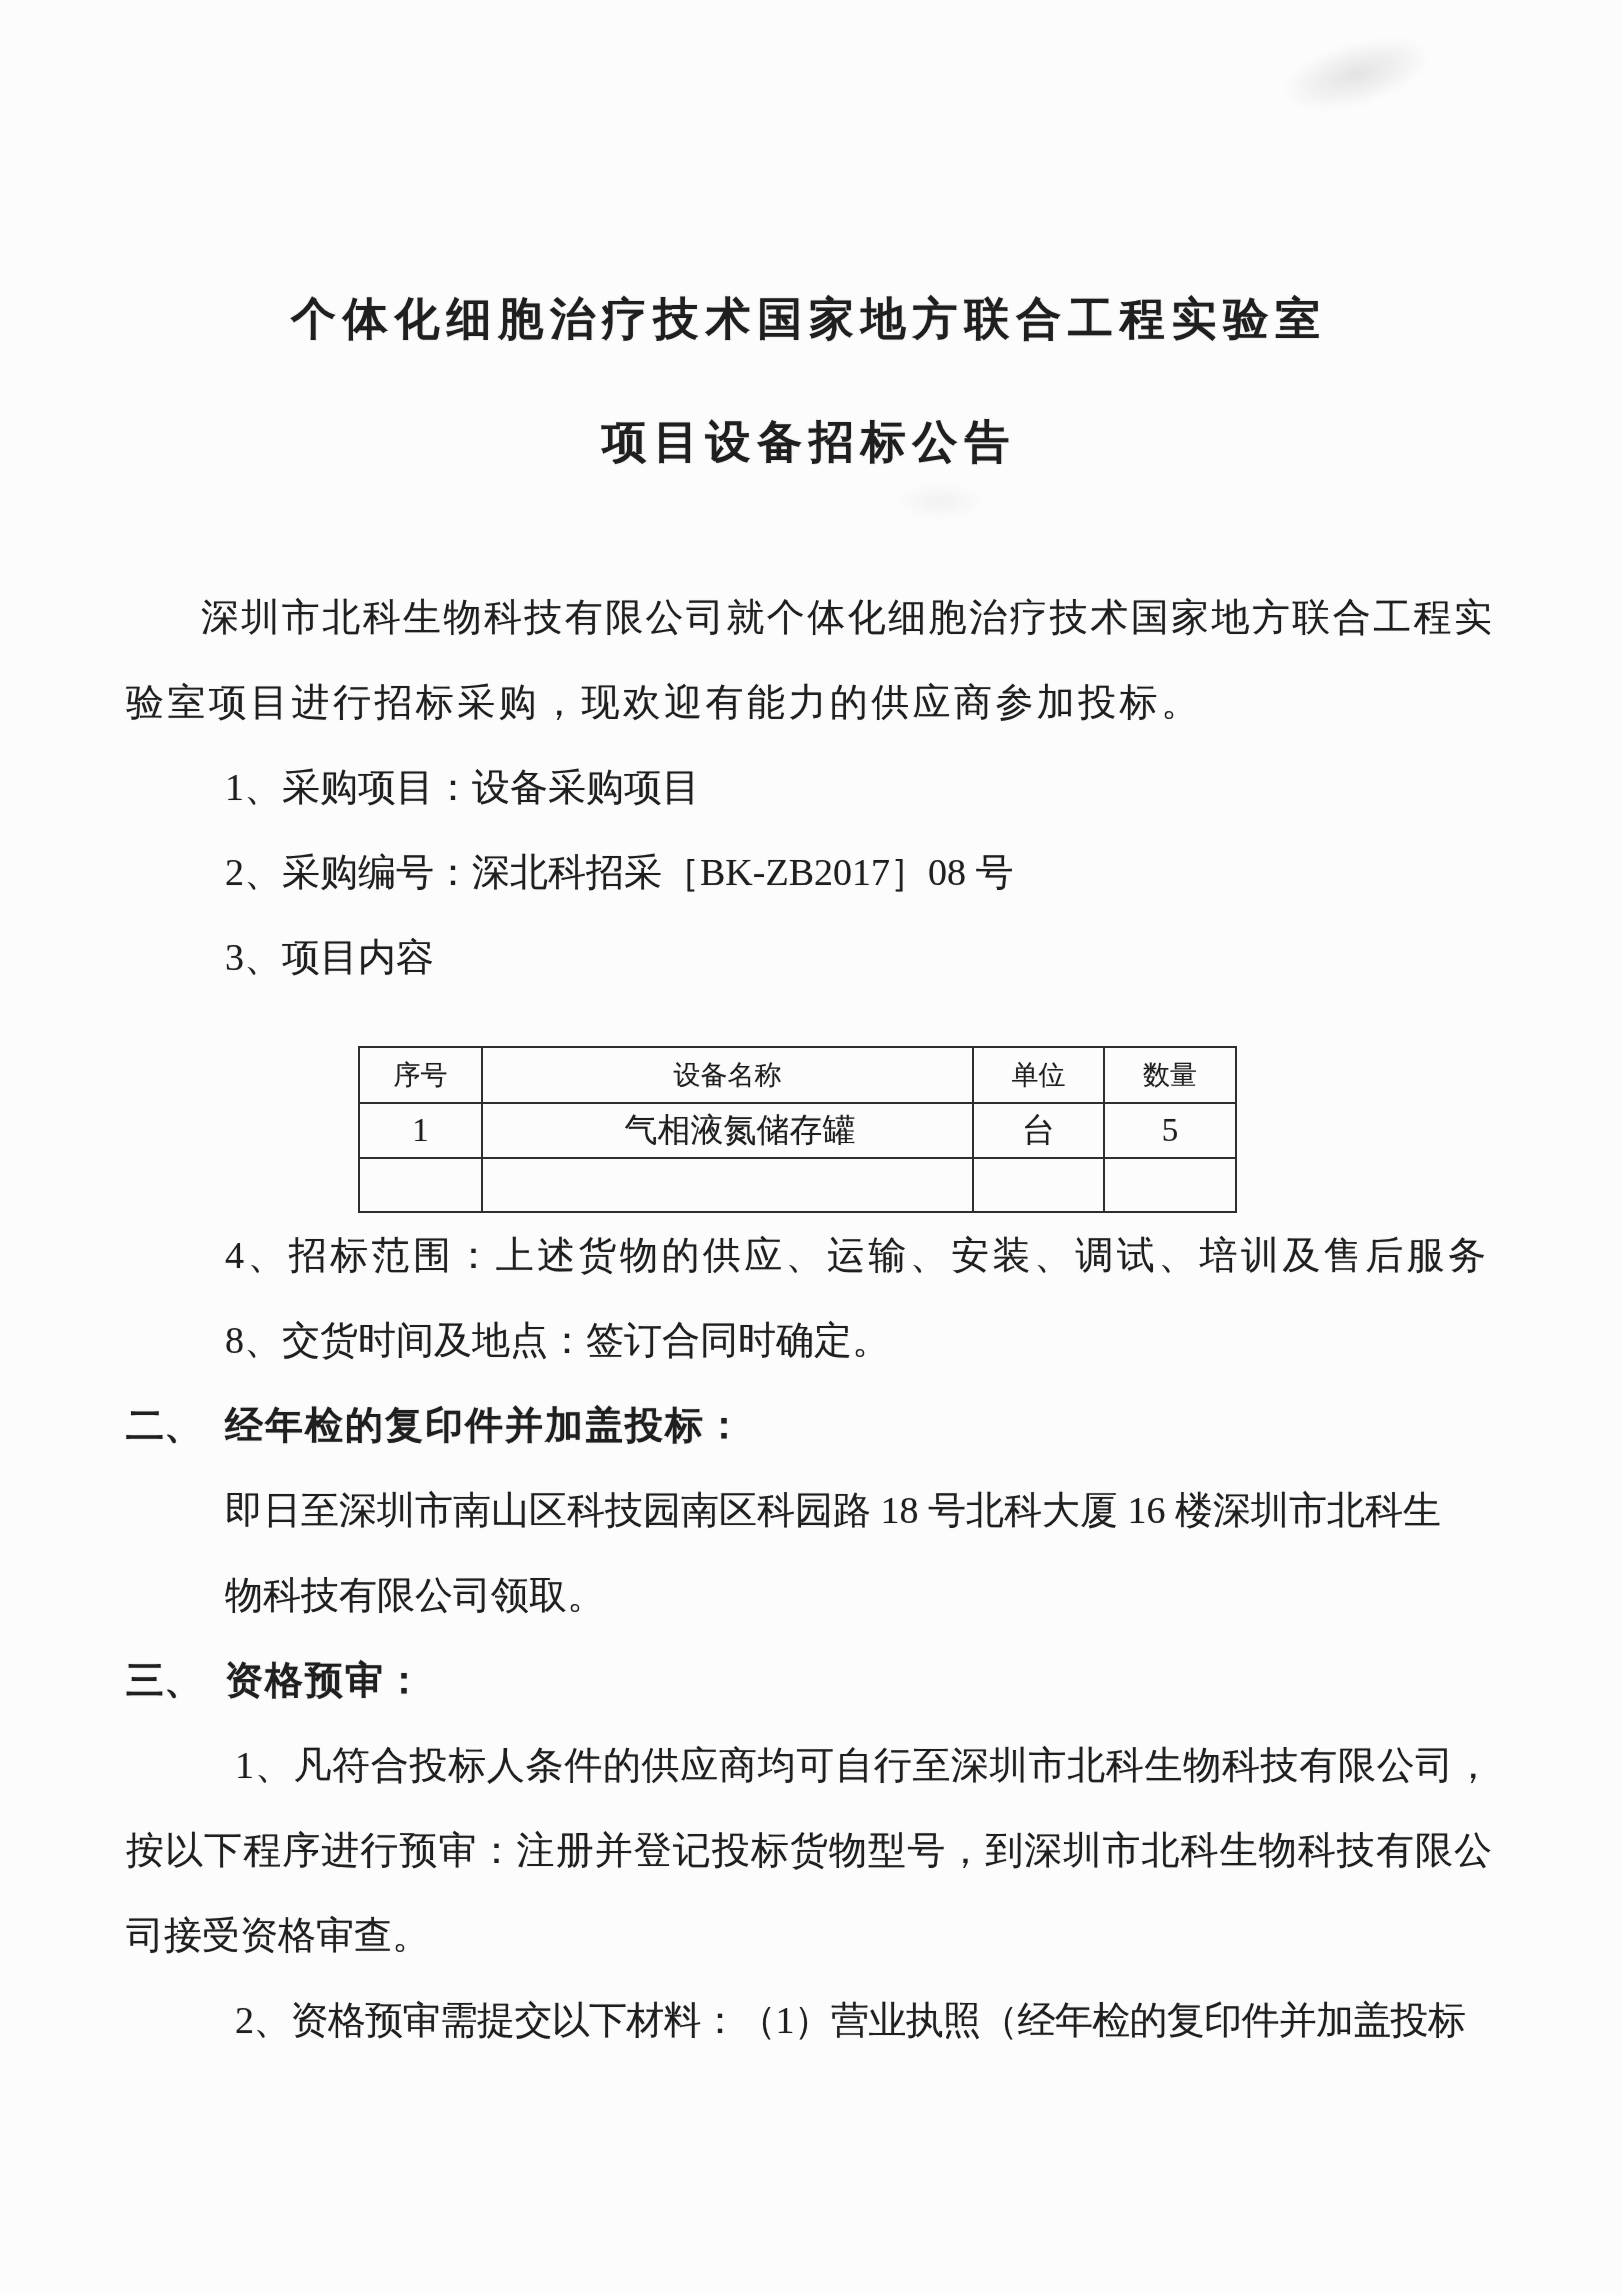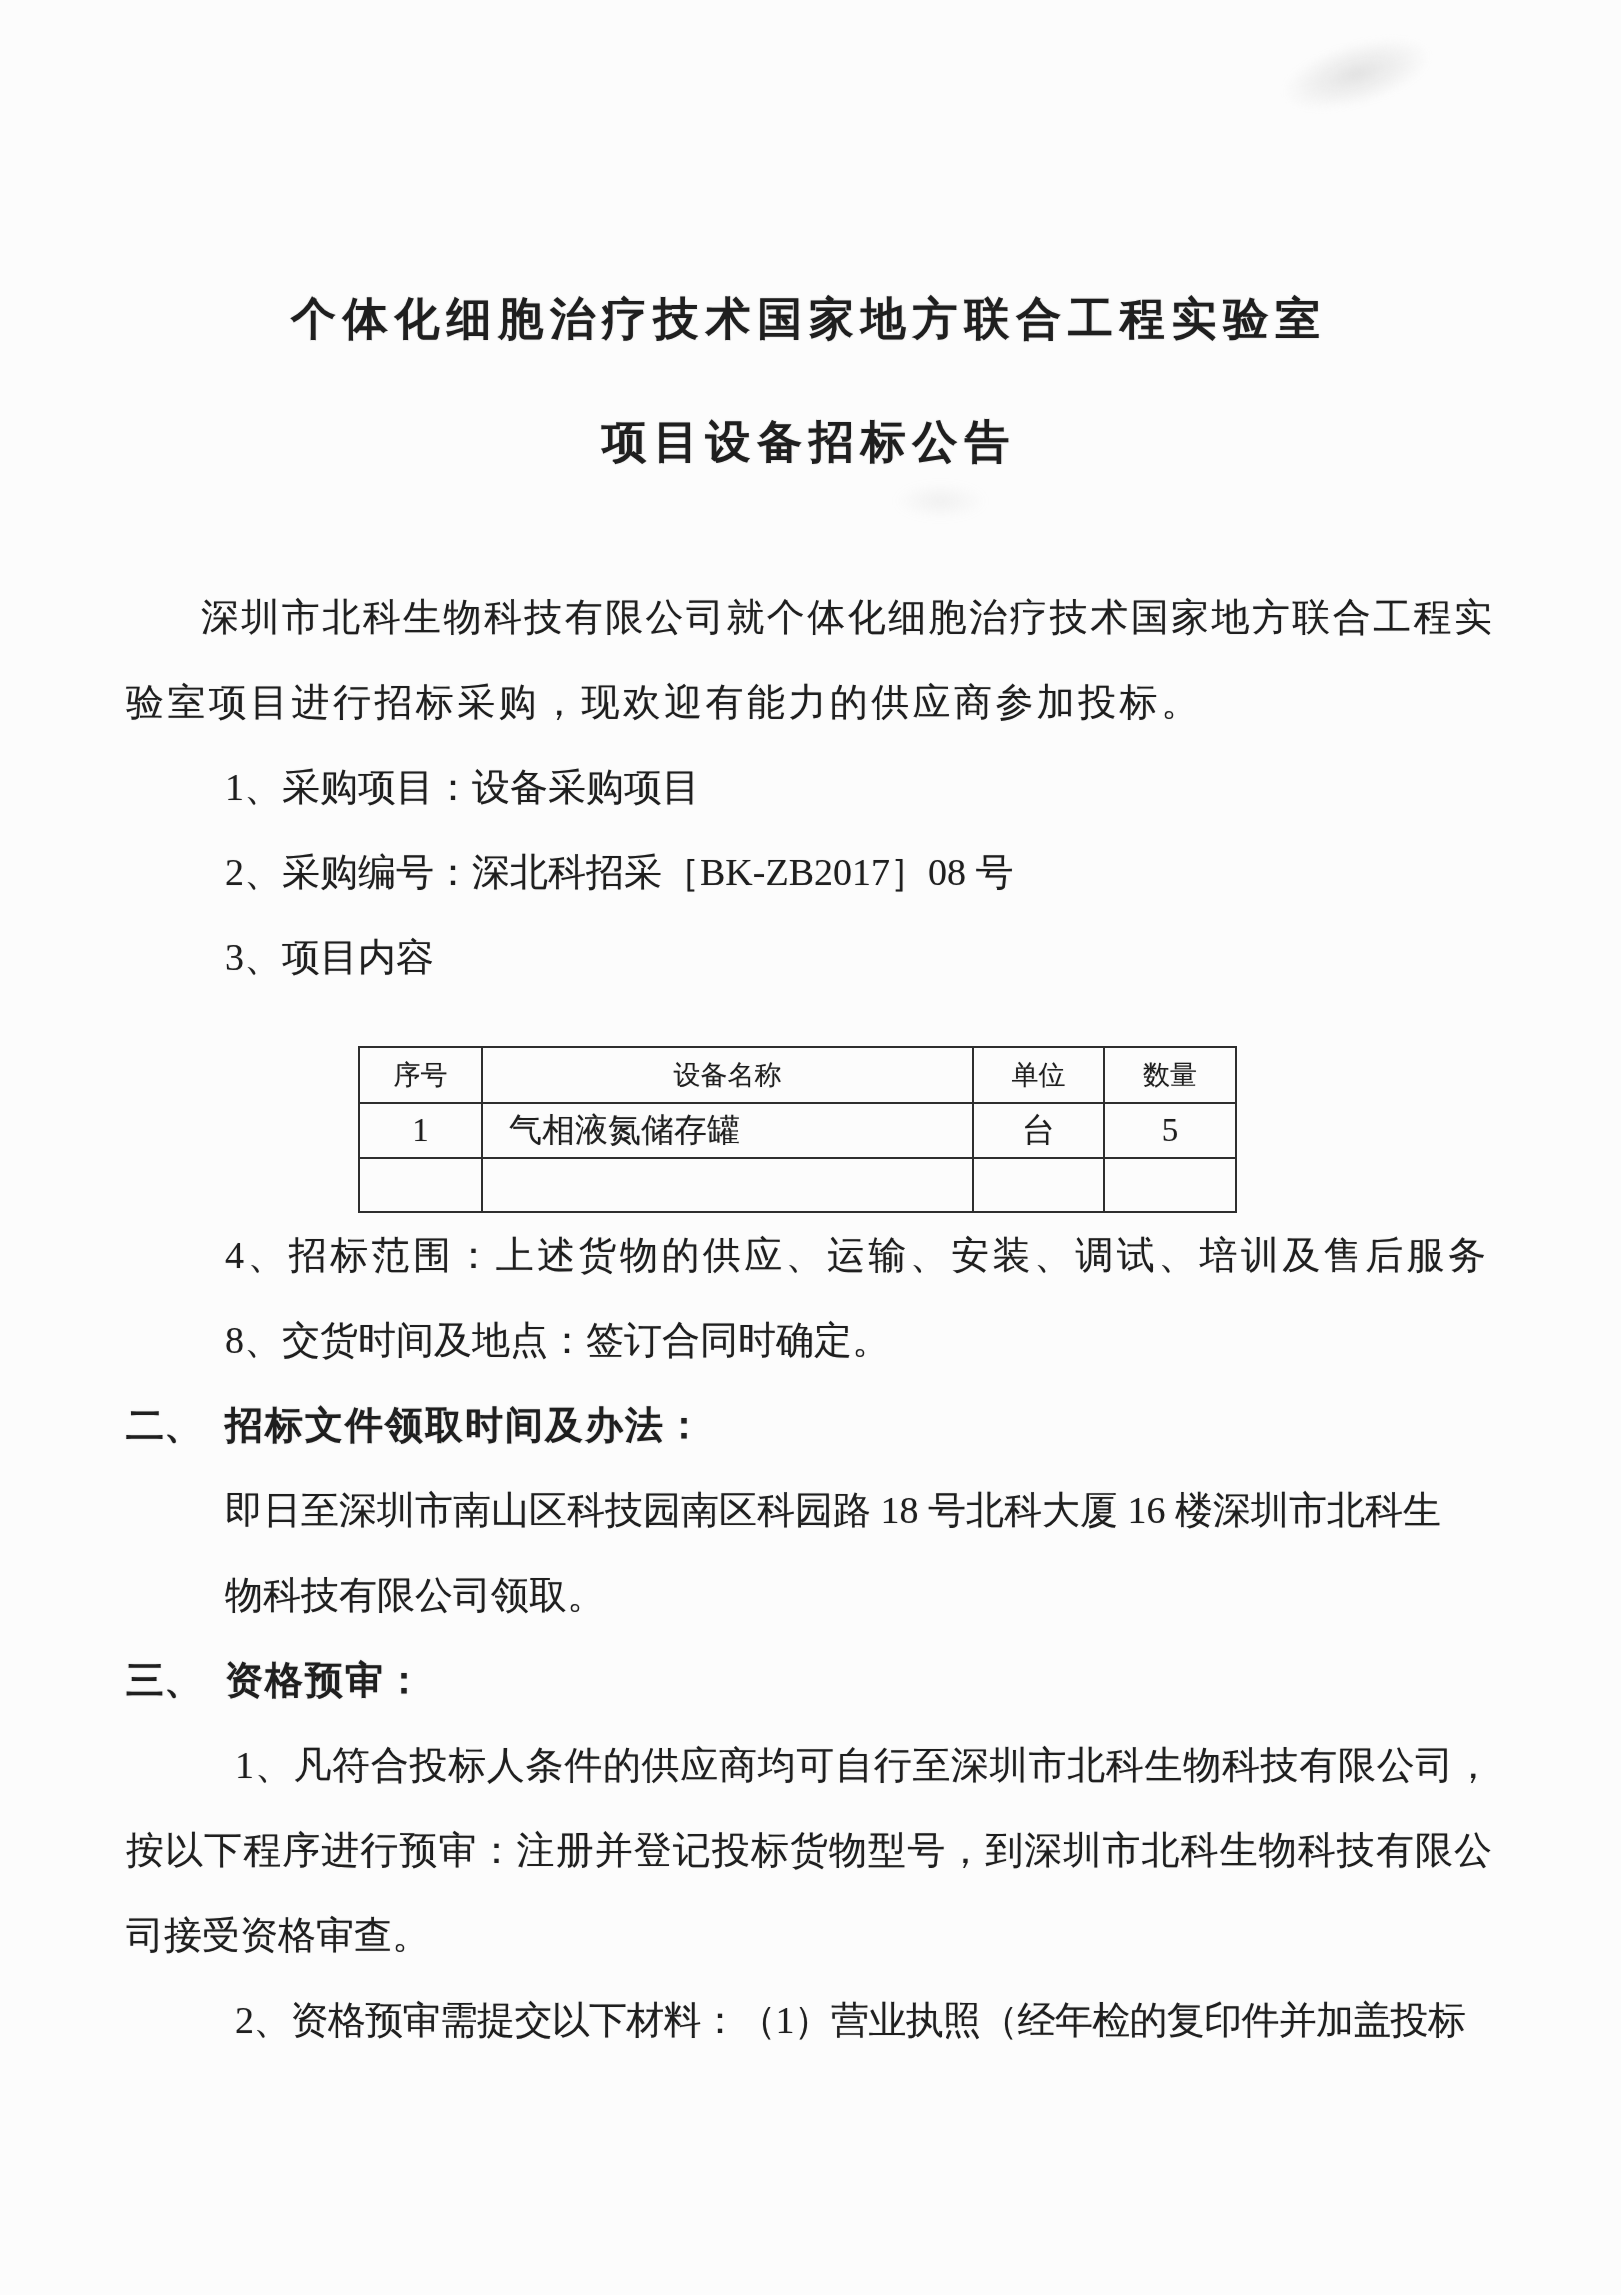--- a/index.html
+++ b/index.html
@@ -77,21 +77,21 @@
   }
   table.items td {
     border: 2px solid #2e2e2e;
     text-align: center;
     vertical-align: middle;
     overflow: hidden;
   }
   table.items tr.hd  td { height: 52px; font-size: 27px; }
   table.items tr.bd1 td { height: 51px; font-size: 33px; }
   table.items tr.bd2 td { height: 50px; font-size: 33px; }
-  table.items td.c-name-val { text-align: left; padding-left: 26px; }
+  table.items td.c-name-val { text-align: center; padding-left: 26px; }
   col.c-no   { width: 123px; }
   col.c-name { width: 491px; }
   col.c-unit { width: 131px; }
   col.c-qty  { width: 132px; }
 
   .after-table { margin-top: 0; }
 </style>
 </head>
 <body>
 
@@ -138,21 +138,21 @@
         <td class="c-name-val"></td>
         <td></td>
         <td></td>
       </tr>
     </tbody>
       </table>
 
     <div class="ln ind-item sp after-table">4、招标范围：上述货物的供应、运输、安装、调试、培训及售后服务</div>
     <div class="ln ind-item">8、交货时间及地点：签订合同时确定。</div>
 
-    <div class="ln heading"><span class="hno">二、</span><span>招标文件领取时间及办法：</span></div>
+    <div class="ln heading"><span class="hno">二、</span><span>经年检的复印件并加盖投标：</span></div>
 
     <div class="ln ind-item">即日至深圳市南山区科技园南区科园路 18 号北科大厦 16 楼深圳市北科生</div>
     <div class="ln ind-item">物科技有限公司领取。</div>
 
     <div class="ln heading"><span class="hno">三、</span><span>资格预审：</span></div>
 
     <div class="ln ind-s3 just">1、凡符合投标人条件的供应商均可自行至深圳市北科生物科技有限公司，</div>
     <div class="ln just">按以下程序进行预审：注册并登记投标货物型号，到深圳市北科生物科技有限公</div>
     <div class="ln">司接受资格审查。</div>
     <div class="ln ind-s3 tight">2、资格预审需提交以下材料：（1）营业执照（经年检的复印件并加盖投标</div>

